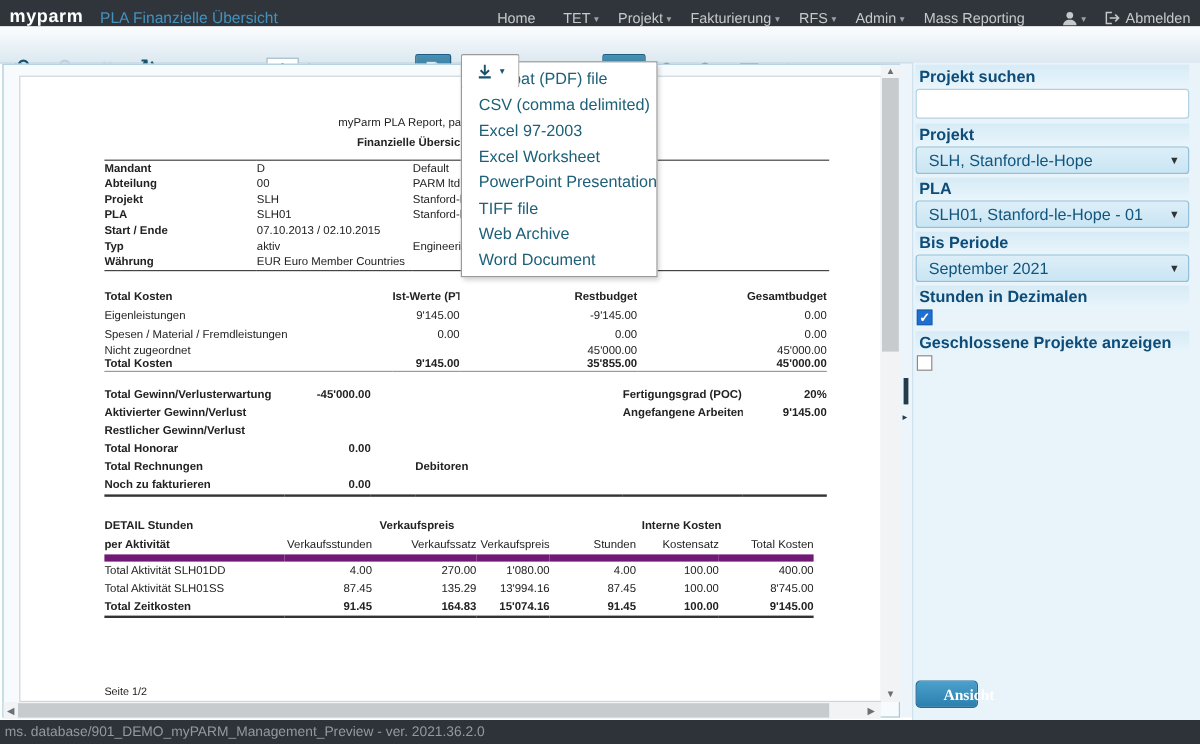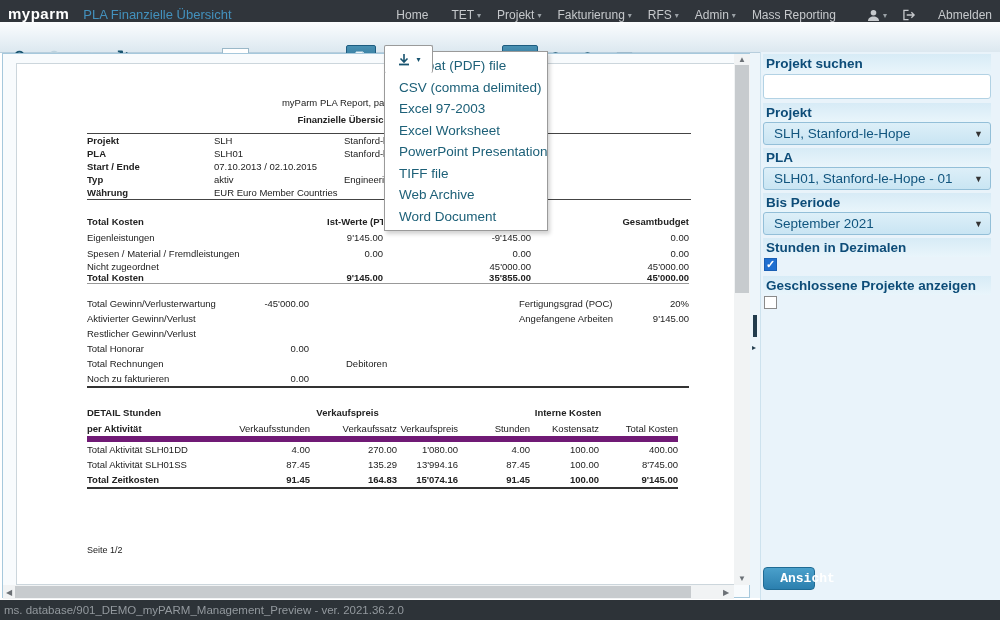--- a/index.html
+++ b/index.html
@@ -7,21 +7,21 @@
        font-family:"Liberation Sans",sans-serif;background:#fff;}
   
   .navbar{position:absolute;left:0;top:0;width:1000px;height:22px;background:#30353b;
           display:flex;align-items:flex-end;}
   .logo{color:#fff;font-weight:bold;font-size:15px;letter-spacing:.5px;margin-left:8px;}
   .app-title{color:#4391bd;font-size:13px;margin-left:14px;white-space:nowrap;}
   .nav-right{margin-left:auto;display:flex;align-items:center;gap:16px;margin-right:8px;}
   .nav-item{color:#c6c9cc;font-size:12px;white-space:nowrap;cursor:pointer;display:flex;align-items:center;gap:3px;}
   .caret{font-size:8px;color:#9aa0a5;}
   .nav-user svg{display:block;}
-  .logout{display:flex;align-items:center;gap:22px;color:#c6c9cc;font-size:12px;}
+  .logout{display:flex;align-items:center;gap:4px;color:#c6c9cc;font-size:12px;}
   
   .toolbar{position:absolute;left:0;top:22px;width:1000px;height:30px;
            background:linear-gradient(#fbfdfe,#dce8f0);border-bottom:1px solid #b7cedd;}
   .tbi{position:absolute;top:26px;font-size:15px;font-weight:bold;line-height:16px;cursor:pointer;}
   .en{color:#17536f;} .dis{color:#bdd3df;cursor:default;}
   .pgarrow{font-size:9px;letter-spacing:-1px;top:30px;}
   .pg-input{position:absolute;left:222px;top:26px;width:25px;height:15px;border:1px solid #9ab8c8;
             font-size:11px;text-align:center;color:#333;padding:0;background:#fff;}
   .pg-total{position:absolute;left:255px;top:29px;font-size:12px;color:#17536f;}
   .tbtn{position:absolute;top:23px;height:28px;display:flex;align-items:center;justify-content:center;cursor:pointer;border-radius:2px;}
@@ -45,21 +45,21 @@
   .num{text-align:right;}
   .bold{font-weight:bold;}
   .info-tbl{width:604px;margin-top:5px;border-top:1px solid #444;border-bottom:1px solid #444;}
   .info-tbl td{height:13px;}
   .info-tbl td:first-child{font-weight:bold;}
   .cost-tbl{width:602px;margin-top:13px;border-bottom:1px solid #999;}
   .cost-tbl .hdr td{font-weight:bold;height:16px;}
   .cost-tbl td{height:16px;}
   .cost-tbl tr.tight td{height:11px;margin-left:44px;}
   .sum-tbl{width:602px;margin-top:12px;border-bottom:2px solid #333;padding-bottom:6px;}
-  .sum-tbl td{height:15px;}
+  .sum-tbl td{height:15px;font-weight:bold;}
   .det-tbl{width:591px;margin-top:16px;border-bottom:2px solid #333;}
   .det-tbl td{height:15px;}
   .det-tbl .grp td{font-weight:bold;height:16px;}
   .det-tbl .cols td{height:16px;border-bottom:6px solid #701a75;}
   .ctr{text-align:center;}
   .page-num{margin-top:56px;font-size:9px;color:#222;}
   
   .vscroll{position:absolute;left:731px;top:0;width:16px;height:531px;background:#f1f3f4;}
   .vthumb{position:absolute;left:1px;top:11px;width:14px;height:228px;background:#c7cbce;}
   .sarrow{position:absolute;color:#6b7075;font-size:8px;width:16px;text-align:center;cursor:pointer;}
@@ -76,21 +76,21 @@
   .sb-input{position:absolute;left:2px;width:228px;height:25px;background:#fff;border:1px solid #b2d2e4;border-radius:3px;box-sizing:border-box;font-size:13px;padding:0 6px;color:#333;}
   .sb-select{position:absolute;left:2px;width:228px;height:23px;background:linear-gradient(#ddeff8,#c9e5f3);
              border:1px solid #93bfd8;border-radius:3px;box-sizing:border-box;display:flex;align-items:center;
              font-size:13.5px;color:#11557e;padding-left:10px;cursor:pointer;}
   .sb-select .dd{margin-left:auto;margin-right:7px;font-size:9px;color:#333;}
   .cb{position:absolute;left:3px;width:13px;height:13px;background:#fff;border:1px solid #8a8a8a;box-sizing:border-box;cursor:pointer;}
   .cb.checked{background:#1f6fd0;border-color:#1a5fb4;}
   .cb.checked::after{content:"✓";color:#fff;font-size:11px;font-weight:bold;position:absolute;left:1px;top:-1px;}
   .view-btn{position:absolute;left:2px;top:515px;width:52px;height:23px;border:1px solid #1f6b94;border-radius:4px;
             background:linear-gradient(#4aa0cb,#2b7fae);color:#fff;font-size:13px;font-weight:bold;
-            display:flex;align-items:center;justify-content:center;cursor:pointer;font-family:Liberation Mono, monospace;padding-left:43px;}
+            display:flex;align-items:center;justify-content:center;cursor:pointer;font-family:Liberation Serif, serif;padding-left:43px;}
   
   .statusbar{position:absolute;left:0;top:600px;width:1000px;height:20px;background:#2d3338;
              color:#93999e;font-size:11.5px;line-height:20px;padding-left:4px;box-sizing:border-box;}
 </style>
 </head>
 <body>
 
 <div class="navbar">
   <span class="logo">myparm</span>
   <span class="app-title">PLA Finanzielle Übersicht</span>
@@ -273,21 +273,31 @@
       </div>
 
       <table class="rt info-tbl">
         <colgroup>
             <col style="width:127px">
             <col style="width:130px">
             <col>
           </colgroup>
         <tbody>
 
-
+            <tr>
+              <td>Mandant</td>
+              <td>D</td>
+              <td>Default</td>
+            </tr>
+
+            <tr>
+              <td>Abteilung</td>
+              <td>00</td>
+              <td>PARM ltd</td>
+            </tr>
 
             <tr>
               <td>Projekt</td>
               <td>SLH</td>
               <td>Stanford-le-Hope</td>
             </tr>
 
             <tr>
               <td>PLA</td>
               <td>SLH01</td>

